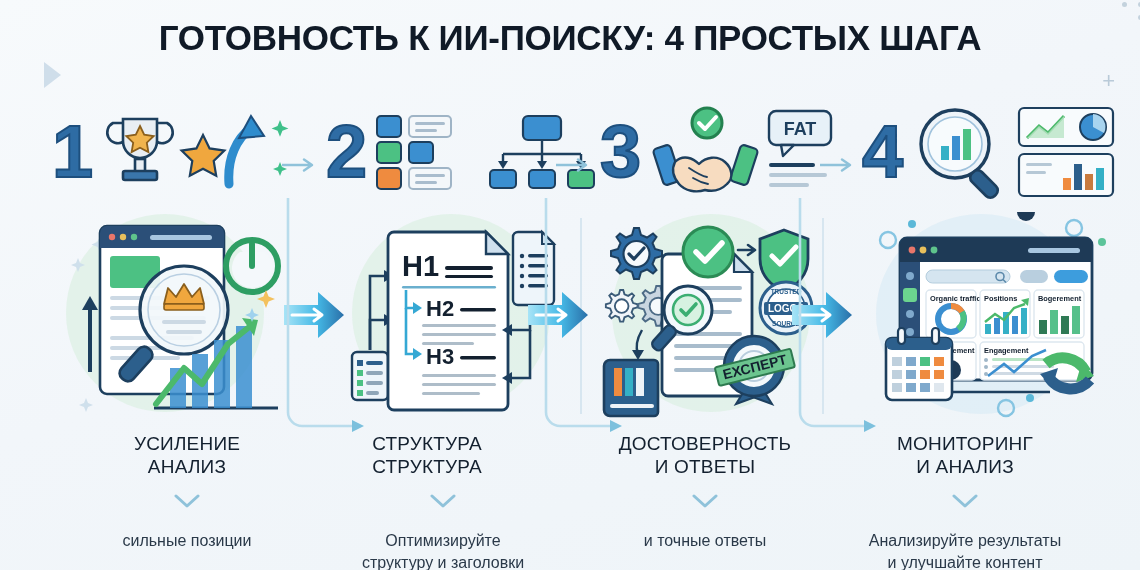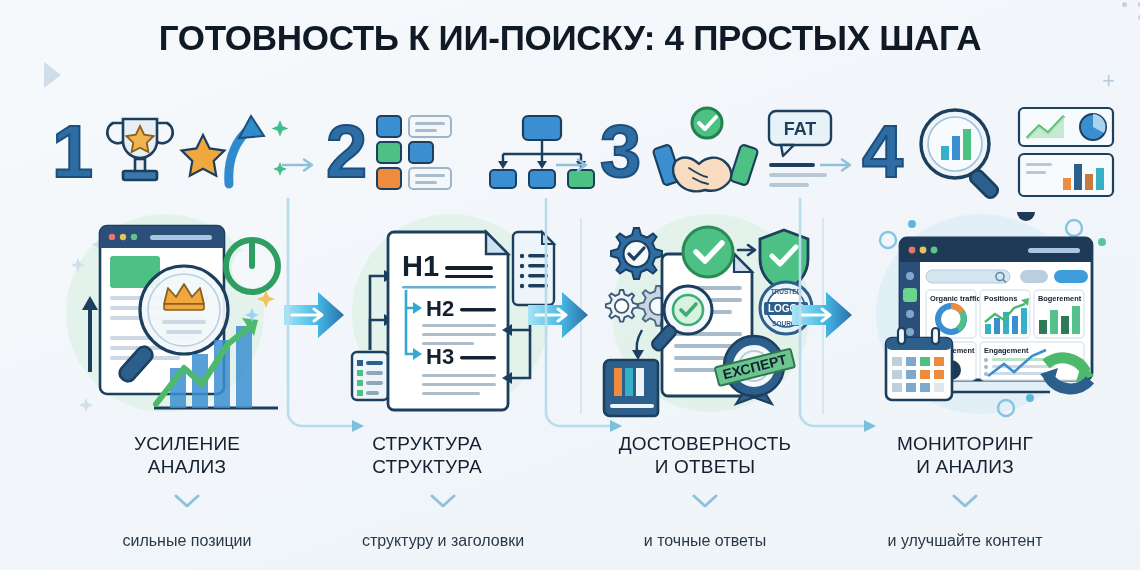--- a/index.html
+++ b/index.html
@@ -553,22 +553,24 @@
   <div class="chev" style="left:840px;">
     <svg width="26" height="14" viewBox="0 0 26 14">
         <path d="M2 2 L13 12 L24 2" fill="none" stroke="#8fc2da" stroke-width="3" stroke-linecap="round" stroke-linejoin="round"></path>
       </svg>
   </div>
 
   <div class="desc" style="left:37px;">
     <div>сильные позиции</div>
   </div>
   <div class="desc" style="left:293px;">
+    <div>Оптимизируйте</div>
     <div>структуру и заголовки</div>
   </div>
   <div class="desc" style="left:555px;">
     <div>и точные ответы</div>
   </div>
   <div class="desc" style="left:815px;">
+    <div>Анализируйте результаты</div>
     <div>и улучшайте контент</div>
   </div>
 
 </div>
 
 </body></html>

